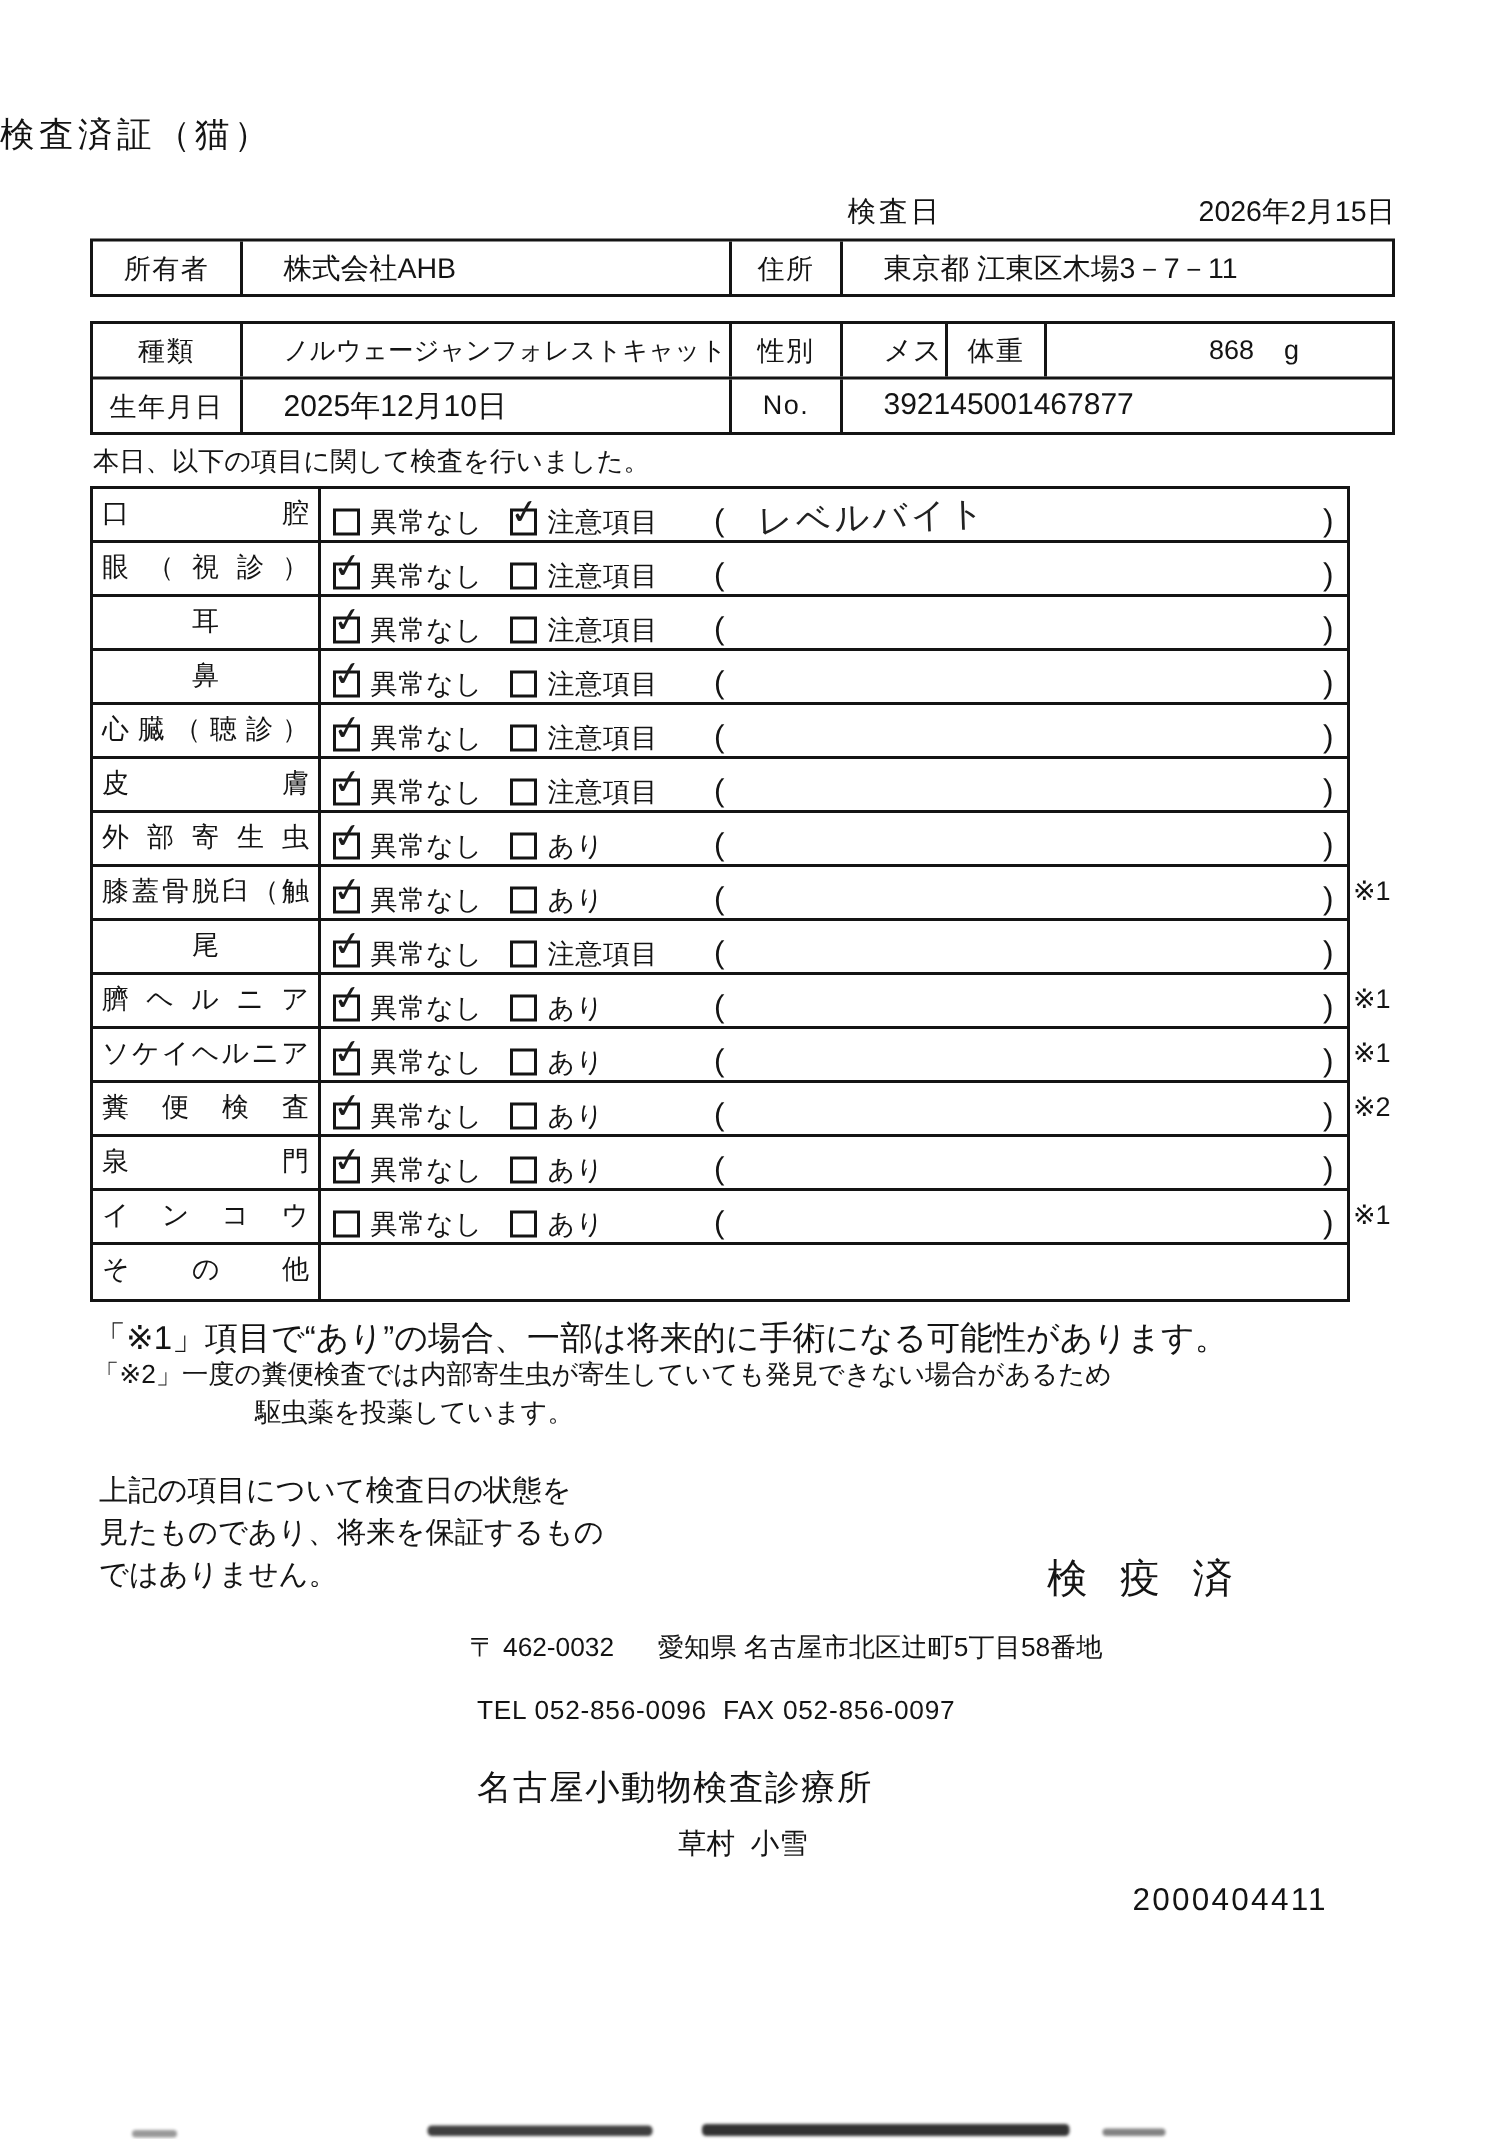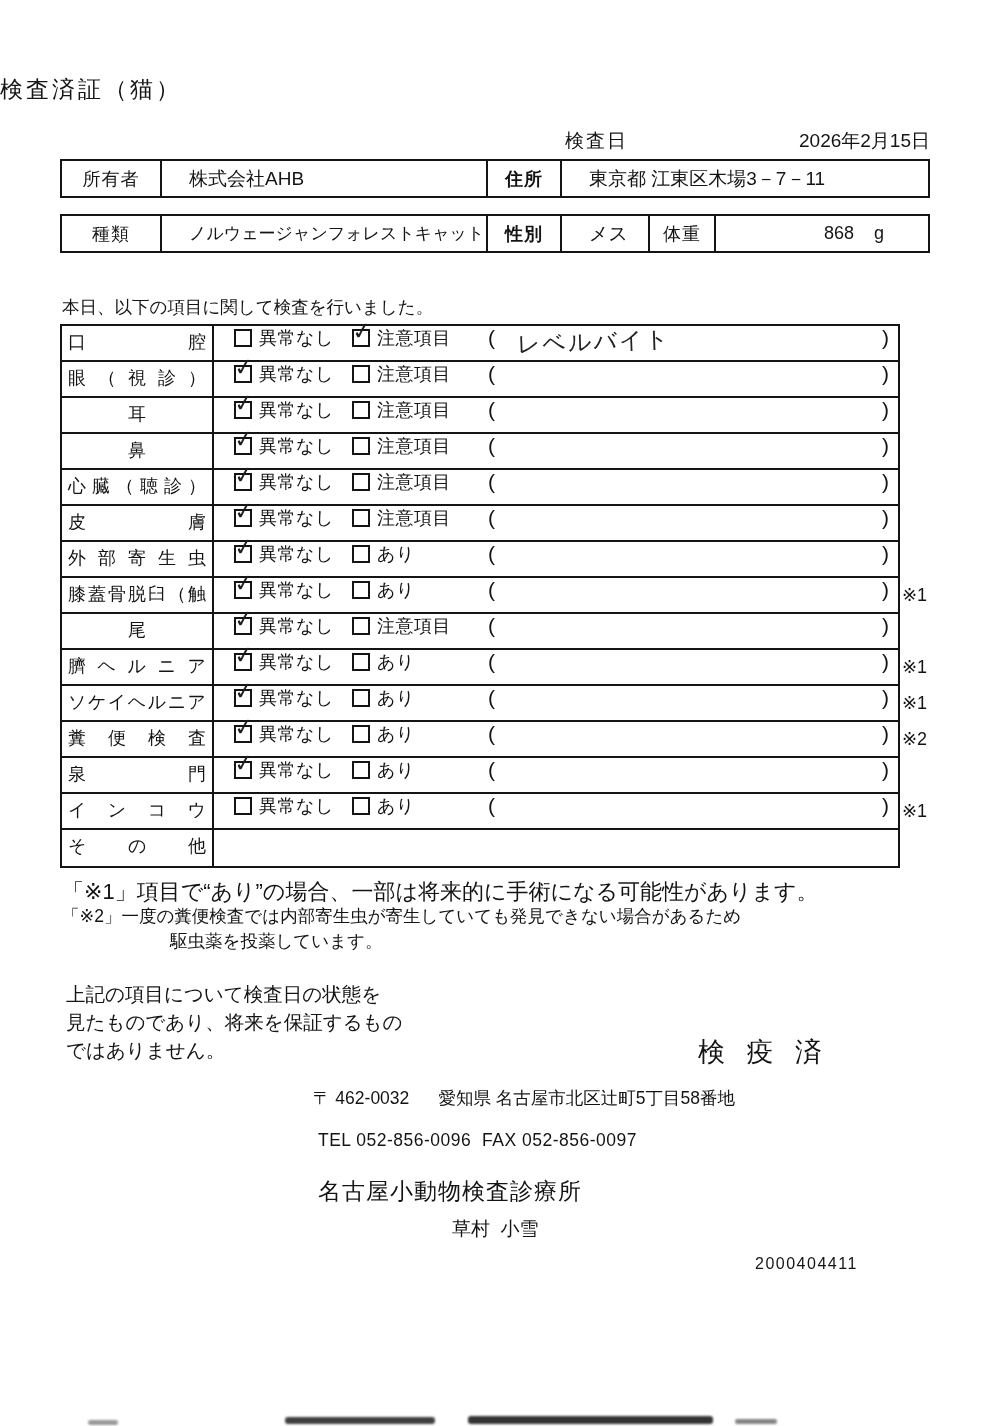--- a/index.html
+++ b/index.html
@@ -17,38 +17,38 @@
   .date-value { top:128px; left:778px; width:152px; font-size:19px; text-align:right; }
 
   
   .tbl { position:absolute; left:60px; width:870px; border:2px solid #141414; box-sizing:border-box; background:#fff; }
   .trow { display:flex; height:35px; }
   .trow + .trow { border-top:2px solid #141414; }
   .cell { box-sizing:border-box; border-right:2px solid #141414; display:flex; align-items:center; font-size:18px; }
   .cell:last-child { border-right:none;border-radius:14px; }
   .lbl { justify-content:center; letter-spacing:1px; }
   .val { padding-left:27px; font-size:19px; }
-  .w104 { width:100px; } .w326 { width:326px; } .w90 { width:74px;font-weight:bold; }
-  .w346 { width:346px; } .w92 { width:88px; } .w66 { width:66px; } .w188 { width:188px; }
+  .w104 { width:100px; } .w326 { width:326px; } .w90 { width:74px; }
+  .w346 { width:346px; } .w92 { width:70px; } .w66 { width:66px; } .w188 { width:188px; }
   .owner-tbl { top:159px; }
   .pet-tbl { top:214px; }
   .breed { font-size:17px; }
   .weight-cell { justify-content:flex-end; padding-right:20px; gap:20px; }
   .big { font-size:20px; }
 
   .intro { top:295px; left:62px; font-size:17.5px;font-family:Liberation Serif, serif; }
 
   
   .insp-table { position:absolute; left:60px; top:324px; width:840px; border:2px solid #141414; box-sizing:border-box; }
   .insp-row { display:flex; height:36px; border-bottom:2px solid #141414; position:relative; box-sizing:border-box; }
   .insp-row:last-child { border-bottom:none; }
   .insp-item { width:152px; box-sizing:border-box; border-right:2px solid #141414; padding:0 6px; font-size:18px; line-height:32px; overflow:hidden; }
   .jst { text-align:justify; text-align-last:justify; text-justify:inter-character; }
   .ctr { text-align:center; }
-  .insp-body { flex:1; display:flex; align-items:flex-start; position:relative;padding-left:12px; }
+  .insp-body { flex:1; display:flex; align-items:flex-end; position:relative; }
   .opt { display:flex; align-items:center; gap:7px; box-sizing:border-box; }
   .opt1 { margin-left:8px; width:118px; }
   .opt2 { width:132px; }
   .cbwrap { position:relative; width:14px; height:14px; border:2px solid #141414; flex:none; }
   .check { position:absolute; left:-2px; top:-13px; font-size:23px; font-weight:600; transform:rotate(-8deg); color:#1c1c1c; }
   .optlabel { font-size:18px; letter-spacing:0.5px; }
   .paren { font-size:21px; color:#141414; }
   .paren-open { margin-left:4px; }
   .paren-close { margin-right:9px; }
   .note { flex:1; padding-left:22px; font-size:23px; letter-spacing:2px; transform:rotate(-2deg) translateY(-3px); color:#222; }
@@ -59,21 +59,21 @@
   .fn2a { top:904px; left:62px; font-size:17.5px; }
   .fn2b { top:929px; left:170px; font-size:17.5px; }
   .statement { top:980px; left:66px; font-size:19.5px; line-height:28px; }
   .stamp { top:1034px; left:698px; font-size:27px; letter-spacing:7px; }
 
   
   .addr { top:1086px; left:313px; font-size:17.5px; white-space:pre; }
   .tel { top:1130px; left:318px; font-size:17.5px; white-space:pre; letter-spacing:0.5px; }
   .clinic { top:1176px; left:318px; font-size:23px; letter-spacing:1px; }
   .examiner { top:1216px; left:452px; font-size:19px; white-space:pre; }
-  .serial { top:1255px; left:755px; font-size:16px; letter-spacing:1.5px; }
+  .serial { top:1255px; left:755px; font-size:21px; letter-spacing:1.5px; }
 
   
   .art { position:absolute; background:#1e1e1e; border-radius:3px; filter:blur(1px); }
   .art1 { left:285px; top:1417px; width:150px; height:7px; opacity:.85; }
   .art2 { left:468px; top:1416px; width:245px; height:8px; opacity:.9; }
   .art3 { left:88px;  top:1420px; width:30px;  height:5px; opacity:.45; }
   .art4 { left:735px; top:1419px; width:42px;  height:5px; opacity:.55; }
 </style>
 </head>
 <body>
@@ -99,20 +99,26 @@
       <div class="cell lbl w104">種類</div>
       <div class="cell val w326 breed">ノルウェージャンフォレストキャット</div>
       <div class="cell lbl w90">性別</div>
       <div class="cell val w92">メス</div>
       <div class="cell lbl w66">体重</div>
       <div class="cell w188 weight-cell">
         <span>868</span>
         <span>g</span>
       </div>
     </div>
+    <div class="trow">
+      <div class="cell lbl w104">生年月日</div>
+      <div class="cell val w326 big">2025年12月10日</div>
+      <div class="cell lbl w90">No.</div>
+      <div class="cell val w346 big">392145001467877</div>
+    </div>
   </div>
 
   <div class="abs intro">本日、以下の項目に関して検査を行いました。</div>
 
   <div class="insp-table">
       <div class="insp-row">
         <div class="insp-item jst">口腔</div>
         <div class="insp-body">
           <span class="opt opt1">
             <span class="cbwrap"></span>

